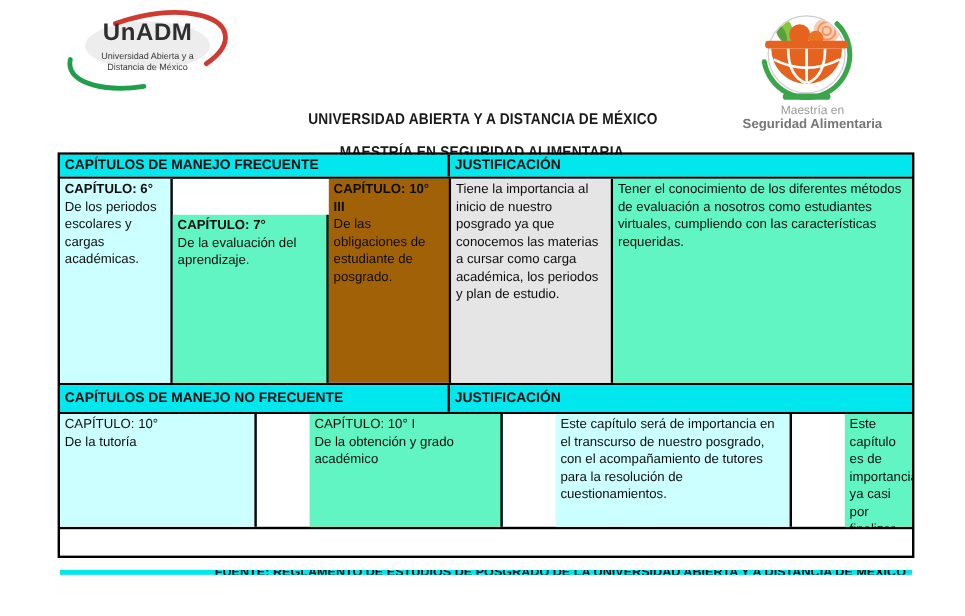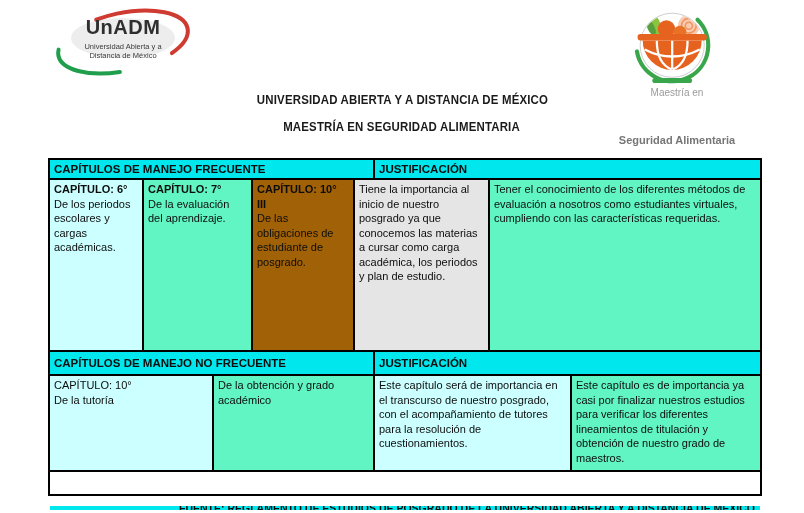--- a/index.html
+++ b/index.html
@@ -28,48 +28,48 @@
     font-size:13px;font-weight:bold;color:#1a1a1a;
     transform:scaleX(.88);transform-origin:center;
     white-space:nowrap;letter-spacing:.2px;
   }
   .doc-title .line2{margin-top:11px;}
 
   
   .masa-logo{position:absolute;left:612px;top:0px;width:130px;text-align:center;}
   .masa-logo svg{display:block;margin:2px auto 0 auto;}
   .masa-line1{font-size:10px;color:#9b9b9b;line-height:11px;margin-top:1px;}
-  .masa-line2{font-size:11px;color:#767676;font-weight:bold;line-height:12px;margin-top:36px;}
+  .masa-line2{font-size:11px;color:#767676;font-weight:bold;line-height:12px;}
 
   
   .doc-table{
-    position:absolute;left:48px;top:158px;width:714px;
+    position:absolute;left:48px;top:127px;width:714px;
     border:2px solid #000;box-sizing:border-box;
     font-size:11px;line-height:14.5px;color:#0d0d0d;
   }
   .trow{display:flex;border-bottom:2px solid #000;box-sizing:border-box;}
   .trow:last-child{border-bottom:none;}
   .cell{
     box-sizing:border-box;border-right:2px solid #000;
     padding:2px 5px 2px 4px;overflow:hidden;
   }
   .cell:last-child{border-right:none;flex:1;}
   .hrow{height:20px;}
   .hrow .cell{display:flex;align-items:center;font-weight:bold;font-size:11.5px;}
   .hrow2{height:24px;}
   .body-row1{height:172px;}
-  .body-row2{height:96px;}
+  .body-row2{height:96px;gap:44px;}
   .cap-title-bold{font-weight:bold;}
   .foot-row{height:22px;}
   .foot-row .cell{
     display:flex;align-items:center;justify-content:flex-end;
     font-weight:bold;font-size:10.5px;width:100%;margin-top:34px;
   }
   
-  .w325{width:325px;} .w114{width:94px;} .w109{width:109px;} .w102{width:102px;}
+  .w325{width:325px;} .w114{width:94px;} .w109{width:130px;margin-top:30px;} .w102{width:102px;}
   .w135{width:135px;} .w122{width:122px;}
   .w164{width:164px;} .w161{width:161px;} .w197{width:197px;}
 </style>
 </head>
 <body>
 
 <div id="page">
 
   <div class="unadm-logo">
     <svg width="150" height="80" viewBox="0 0 150 80">
@@ -154,20 +154,21 @@
       <div class="cell w325" style="background-color: rgb(0, 231, 238);">CAPÍTULOS DE MANEJO NO FRECUENTE</div>
       <div class="cell" style="background-color: rgb(0, 231, 238);">JUSTIFICACIÓN</div>
     </div>
 
     <div class="trow body-row2">
       <div class="cell w164" style="background-color: rgb(204, 255, 255);">
         <div>CAPÍTULO: 10°</div>
         <div>De la tutoría</div>
       </div>
       <div class="cell w161" style="background-color: rgb(96, 245, 194);">
+        <div>CAPÍTULO: 10° I</div>
         <div>De la obtención y grado académico</div>
       </div>
       <div class="cell w197" style="background-color: rgb(204, 255, 255);">Este capítulo será de importancia en el transcurso de nuestro posgrado, con el acompañamiento de tutores para la resolución de cuestionamientos.</div>
       <div class="cell" style="background-color: rgb(96, 245, 194);">Este capítulo es de importancia ya casi por finalizar nuestros estudios para verificar los diferentes lineamientos de titulación y obtención de nuestro grado de maestros.</div>
     </div>
 
     <div class="trow foot-row">
       <div class="cell" style="background-color: rgb(0, 231, 238);">FUENTE: REGLAMENTO DE ESTUDIOS DE POSGRADO DE LA UNIVERSIDAD ABIERTA Y A DISTANCIA DE MÉXICO</div>
     </div>
 

